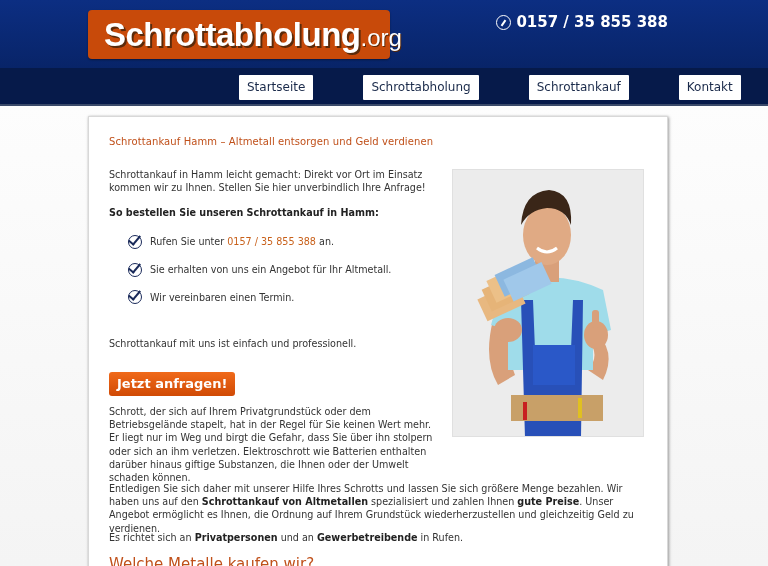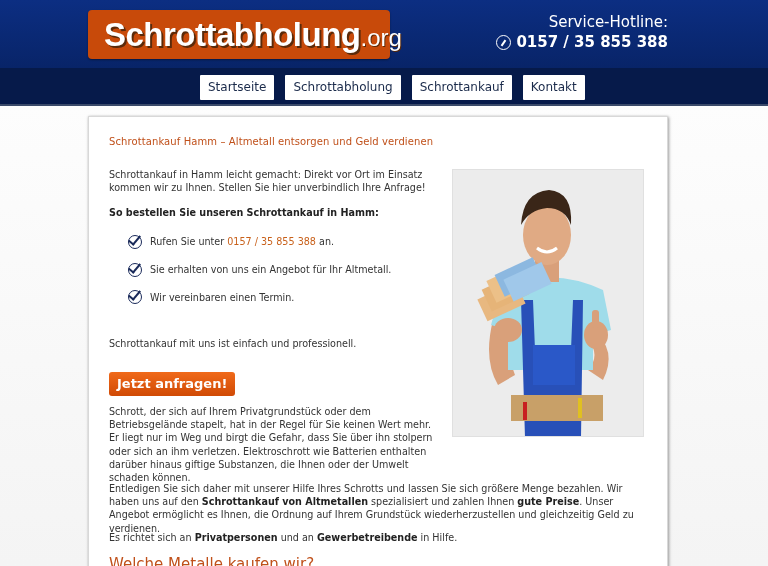--- a/index.html
+++ b/index.html
@@ -48,21 +48,21 @@
     position: absolute; left: 0; top: 68px; width: 768px; height: 38px;
     background: #061a4a;
     border-bottom: 2px solid #3a4a6a;
   }
   .nav-items {
     position: absolute; left: 200px; top: 7px; display: flex; gap: 11px;
   }
   .nav-item {
     background: #fff; color: #1a2a4a; font-size: 12px;
     height: 25px; line-height: 25px; padding: 0 8px;
-    border-radius: 1px; cursor: pointer;
+    border-radius: 1px; cursor: pointer; margin-left: 39px;
   }
   .content {
     position: absolute; left: 88px; top: 116px; width: 580px; height: 470px;
     background: #fff; border: 1px solid #d8d8d8;
     box-shadow: 1px 1px 3px rgba(0,0,0,0.35), 0 0 2px rgba(0,0,0,0.1);
     padding: 0 20px;
   }
   h1 {
     position: absolute; left: 20px; top: 19px;
     font-size: 10px; font-weight: normal; color: #c0501a; letter-spacing: 0.1px;
@@ -105,21 +105,20 @@
 </style>
 </head>
 <body>
 
 <div class="header">
   <div class="logo">
     <span class="logo-main">Schrottabholung</span>
       <span class="logo-tld">.org</span>
   </div>
   <div class="hotline">
-    <div class="hotline-label">Service-Hotline:</div>
     <div class="hotline-number">
       <span class="phone-icon"></span>
       <span>0157 / 35 855 388</span>
     </div>
   </div>
 </div>
 
 <div class="navbar">
   <div class="nav-items">
     <div class="nav-item">Startseite</div>
@@ -188,16 +187,16 @@
 
       <ellipse cx="55" cy="160" rx="14" ry="12" fill="#d9a07a"></ellipse>
 
       <ellipse cx="143" cy="165" rx="12" ry="14" fill="#d9a07a"></ellipse>
       <rect x="139" y="140" width="7" height="18" rx="3" fill="#d9a07a"></rect>
     </svg>
   </div>
 
   <p class="text full-text" style="top:365px;"><span>Entledigen Sie sich daher mit unserer Hilfe Ihres Schrotts und lassen Sie sich größere Menge bezahlen. Wir haben uns auf den </span><b>Schrottankauf von Altmetallen</b><span> spezialisiert und zahlen Ihnen </span><b>gute Preise</b><span>. Unser Angebot ermöglicht es Ihnen, die Ordnung auf Ihrem Grundstück wiederherzustellen und gleichzeitig Geld zu verdienen.</span></p>
 
-  <p class="text full-text" style="top:414px;"><span>Es richtet sich an </span><b>Privatpersonen</b><span> und an </span><b>Gewerbetreibende</b><span> in Hilfe.</span></p>
+  <p class="text full-text" style="top:414px;"><span>Es richtet sich an </span><b>Privatpersonen</b><span> und an </span><b>Gewerbetreibende</b><span> in Rufen.</span></p>
 
   <h2>Welche Metalle kaufen wir?</h2>
 </div>
 
 </body></html>

